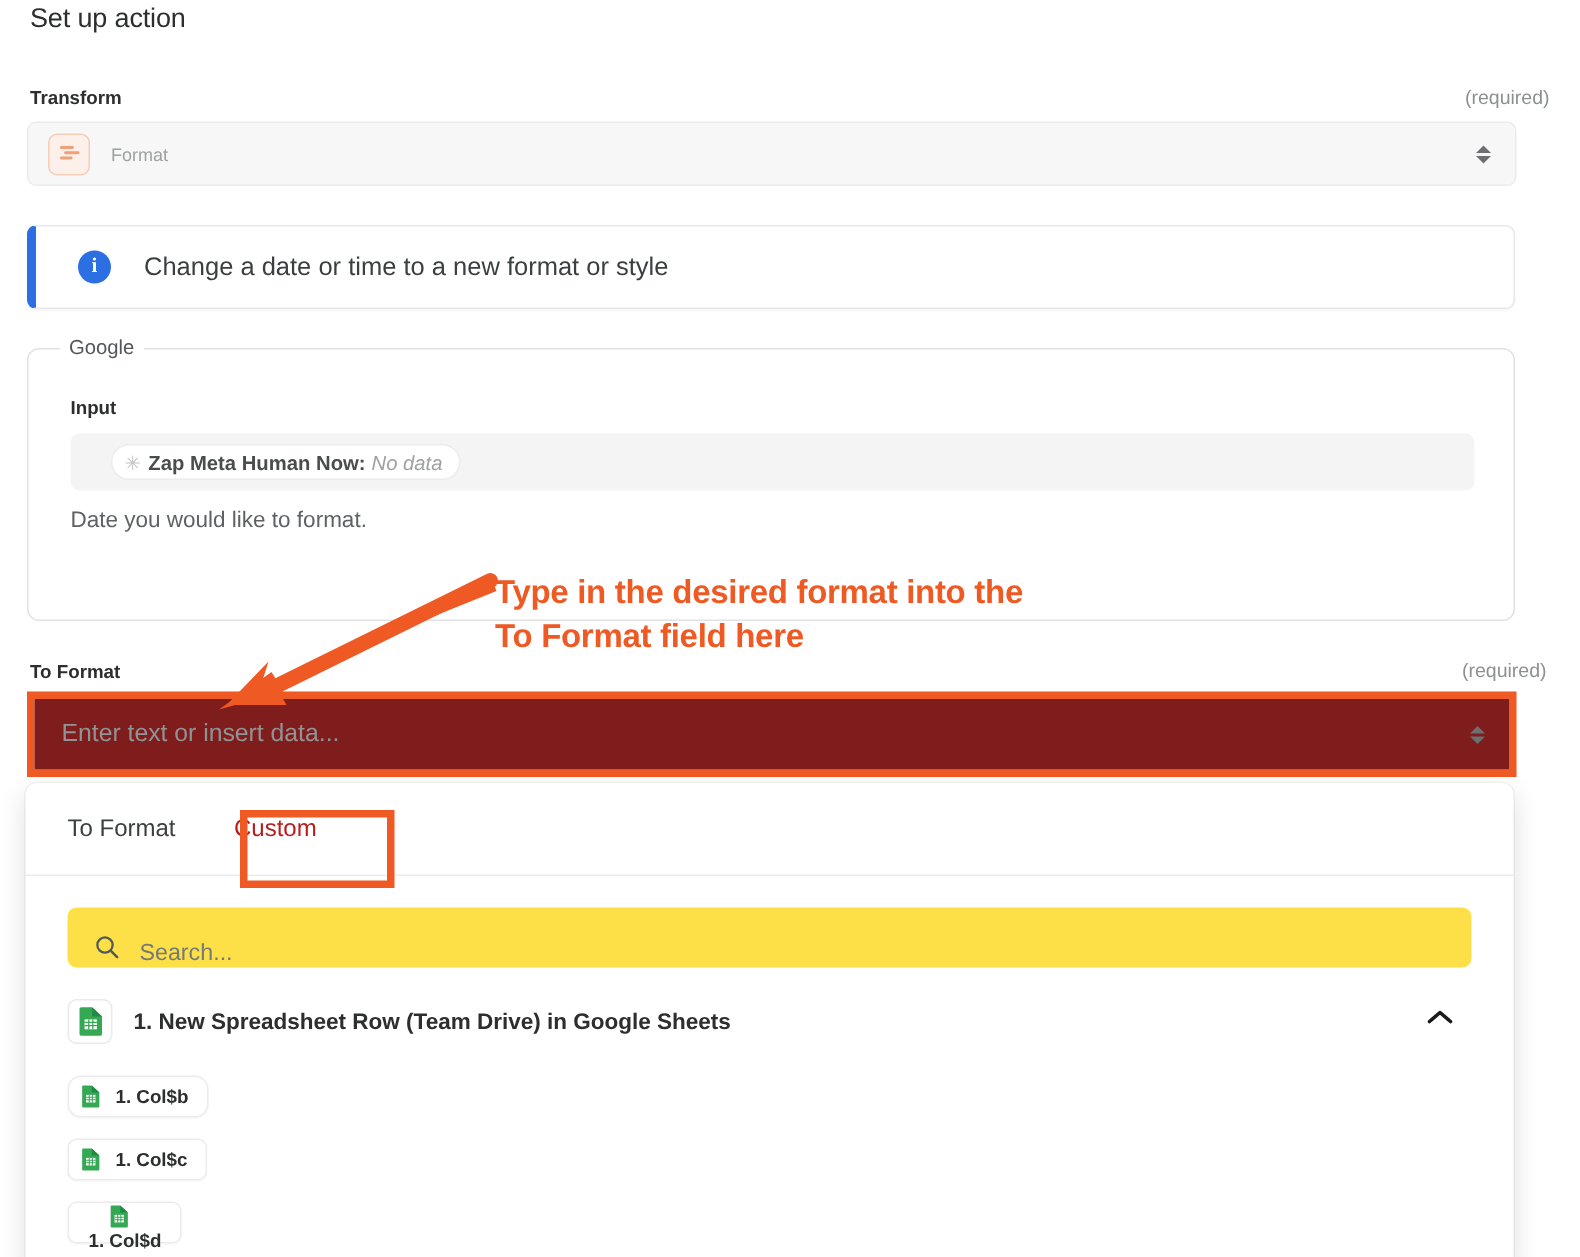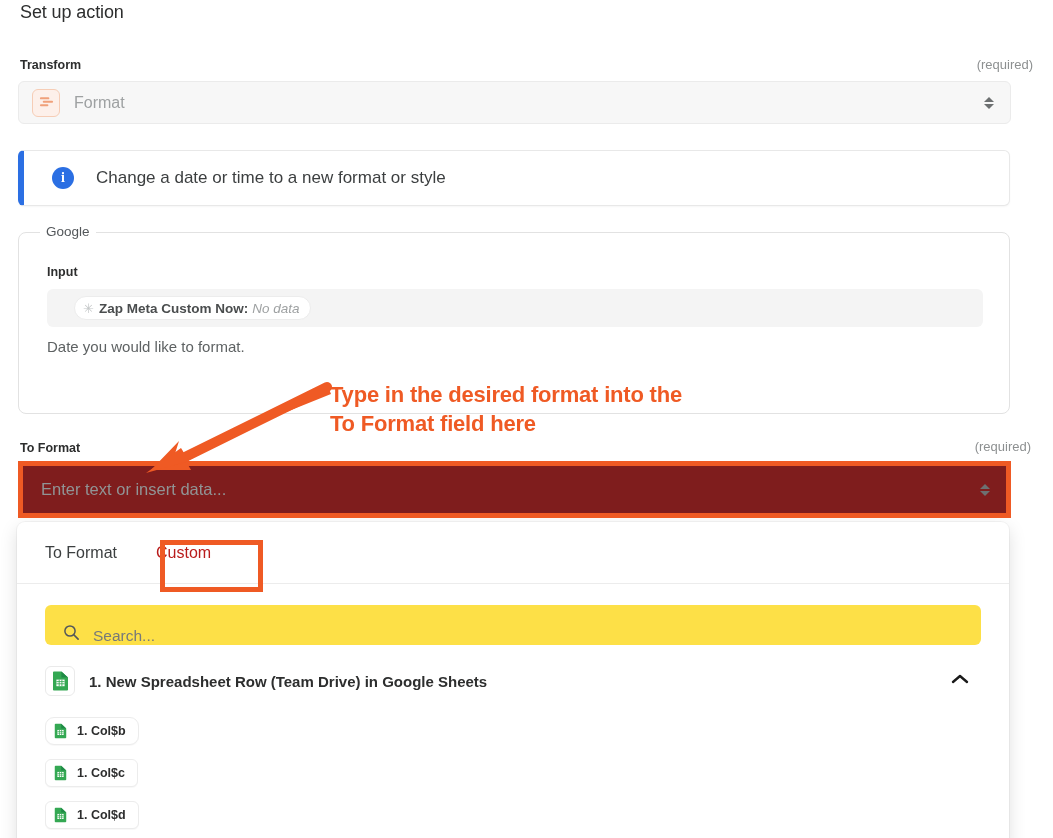--- a/index.html
+++ b/index.html
@@ -58,21 +58,21 @@
     margin-left: 13px;
     border-radius: 6px;
     background: #fdf0ea;
     border: 1.5px solid #f6cdb6;
     display: flex; align-items: center; justify-content: center;
     flex: 0 0 auto;
   }
   .format-icon svg { display:block; }
   .select-value {
     margin-left: 14px;
-    font-size: 16px;
+    font-size: 12px;
     color: #9ea1a2;
     text-align: right;
   }
   .stepper {
     margin-left: auto;
     margin-right: 16px;
     display: flex;
     flex-direction: column;
     align-items: center;
     justify-content: center;
@@ -383,21 +383,21 @@
     <span class="info-text">Change a date or time to a new format or style</span>
   </div>
 
   <div class="values-fieldset">
     <span class="values-legend">Google</span>
     <span class="values-inner-label">Input</span>
 
     <div class="input-token-box">
       <span class="token-pill">
         <span class="token-star">✳</span>
-        <span class="token-label">Zap Meta Custom Now:</span>
+        <span class="token-label">Zap Meta Human Now:</span>
         <span class="token-value">No data</span>
       </span>
     </div>
 
     <span class="values-help">Date you would like to format.</span>
   </div>
 
   <span class="to-format-label">To Format</span>
   <span class="to-format-required">(required)</span>
 
@@ -462,21 +462,21 @@
         <svg width="13" height="16" viewBox="0 0 17 20" aria-hidden="true">
           <path d="M1 1.6C1 1 1.5.5 2.1.5h7.3L16 6.6v11.8c0 .6-.5 1.1-1.1 1.1H2.1c-.6 0-1.1-.5-1.1-1.1V1.6z" fill="#34a853"></path>
           <path d="M9.4.5L16 6.6h-6.6V.5z" fill="#1f8a46"></path>
           <rect x="4.4" y="8.6" width="8.2" height="6.6" fill="#ffffff"></rect>
           <path d="M4.4 10.6h8.2M4.4 12.8h8.2M7.2 8.6v6.6M9.9 8.6v6.6" stroke="#34a853" stroke-width="0.9"></path>
         </svg>
       </span>
       <span class="dd-item-label">1. Col$c</span>
     </div>
 
-    <div class="dd-item" style="top:279px;">
+    <div class="dd-item" style="top:279px;flex-direction:column;">
       <span class="sheets-icon-sm">
         <svg width="13" height="16" viewBox="0 0 17 20" aria-hidden="true">
           <path d="M1 1.6C1 1 1.5.5 2.1.5h7.3L16 6.6v11.8c0 .6-.5 1.1-1.1 1.1H2.1c-.6 0-1.1-.5-1.1-1.1V1.6z" fill="#34a853"></path>
           <path d="M9.4.5L16 6.6h-6.6V.5z" fill="#1f8a46"></path>
           <rect x="4.4" y="8.6" width="8.2" height="6.6" fill="#ffffff"></rect>
           <path d="M4.4 10.6h8.2M4.4 12.8h8.2M7.2 8.6v6.6M9.9 8.6v6.6" stroke="#34a853" stroke-width="0.9"></path>
         </svg>
       </span>
       <span class="dd-item-label">1. Col$d</span>
     </div>

